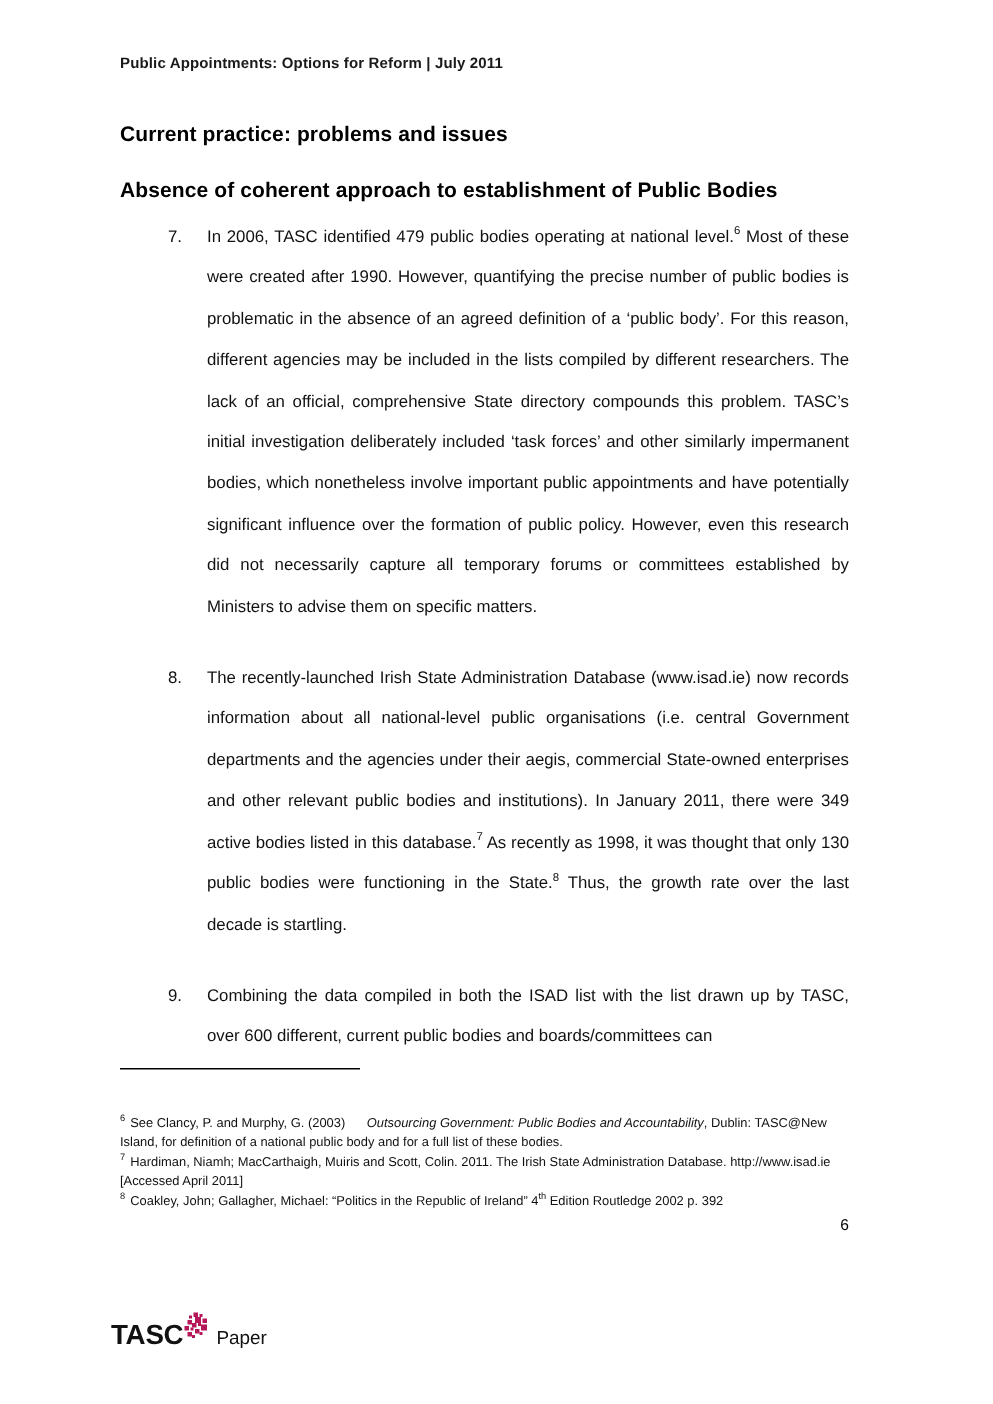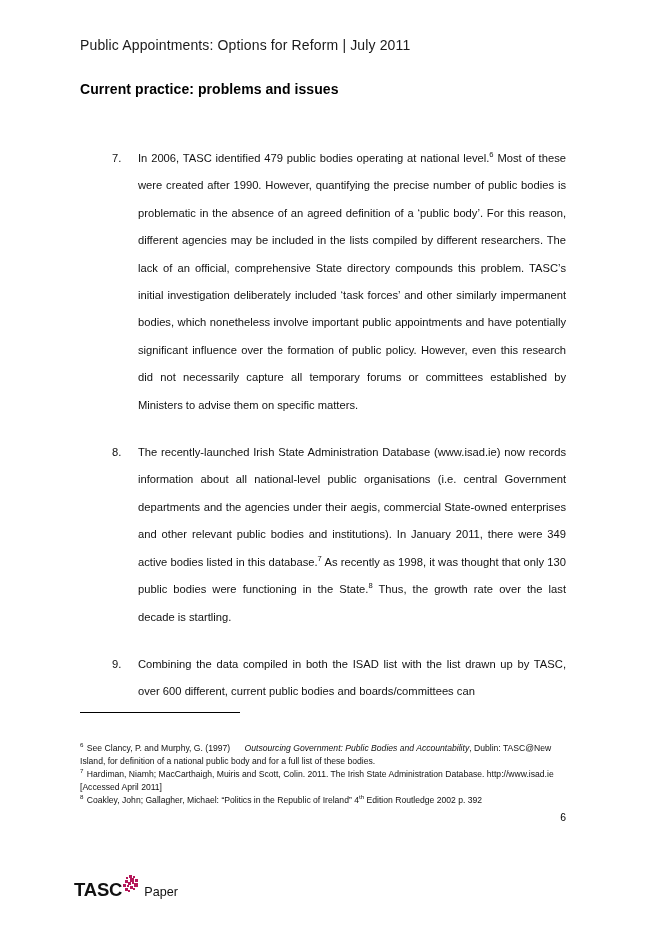--- a/index.html
+++ b/index.html
@@ -25,24 +25,25 @@
     top: 0;
     width: 486px;
     height: 936px;
   }
 
   
   .doc-header {
     position: absolute;
     left: 0;
     top: 37px;
-    font-size: 14px;
+    font-size: 10px;
     letter-spacing: 0.01em;
     color: #1a1a1a;
     white-space: nowrap;
+    font-weight: bold;
   }
 
   
   .heading {
     position: absolute;
     left: 0;
     font-size: 14px;
     font-weight: bold;
     color: #000;
     letter-spacing: 0.005em;
@@ -175,20 +176,21 @@
 </head>
 <body>
 
 <div class="page">
   <div class="content">
 
     <div class="doc-header">Public Appointments: Options for Reform | July 2011</div>
 
     <div class="heading heading-1">Current practice: problems and issues</div>
 
+    <div class="heading heading-2">Absence of coherent approach to establishment of Public Bodies</div>
 
     <div class="list">
 
       <div class="list-item">
         <span class="item-number">7.</span>
         <span class="item-body"><span>In 2006, TASC identified 479 public bodies operating at national level.</span><sup>6</sup><span> Most of these were created after 1990. However, quantifying the precise number of public bodies is problematic in the absence of an agreed definition of a ‘public body’. For this reason, different agencies may be included in the lists compiled by different researchers. The lack of an official, comprehensive State directory compounds this problem. TASC’s initial investigation deliberately included ‘task forces’ and other similarly impermanent bodies, which nonetheless involve important public appointments and have potentially significant influence over the formation of public policy. However, even this research did not necessarily capture all temporary forums or committees established by Ministers to advise them on specific matters.</span></span>
       </div>
 
       <div class="list-item">
         <span class="item-number">8.</span>
@@ -199,21 +201,21 @@
         <span class="item-number">9.</span>
         <span class="item-body">Combining the data compiled in both the ISAD list with the list drawn up by TASC, over 600 different, current public bodies and boards/committees can</span>
       </div>
 
     </div>
 
     <div class="footnote-rule"></div>
 
     <div class="footnotes">
 
-      <p class="footnote"><span class="fn-mark">6</span><span> See Clancy, P. and Murphy, G. (1997) </span><i>Outsourcing Government: Public Bodies and Accountability</i><span>, Dublin: TASC@New Island, for definition of a national public body and for a full list of these bodies.</span></p>
+      <p class="footnote"><span class="fn-mark">6</span><span> See Clancy, P. and Murphy, G. (2003) </span><i>Outsourcing Government: Public Bodies and Accountability</i><span>, Dublin: TASC@New Island, for definition of a national public body and for a full list of these bodies.</span></p>
 
       <p class="footnote"><span class="fn-mark">7</span><span> Hardiman, Niamh; MacCarthaigh, Muiris and Scott, Colin. 2011. The Irish State Administration Database. http://www.isad.ie  [Accessed April 2011]</span></p>
 
       <p class="footnote"><span class="fn-mark">8</span><span> Coakley, John; Gallagher, Michael: “Politics in the Republic of Ireland” 4</span><span class="ord">th</span><span> Edition Routledge  2002 p. 392</span></p>
 
     </div>
 
     <div class="page-number">6</div>
 
     <div class="footer-logo">

